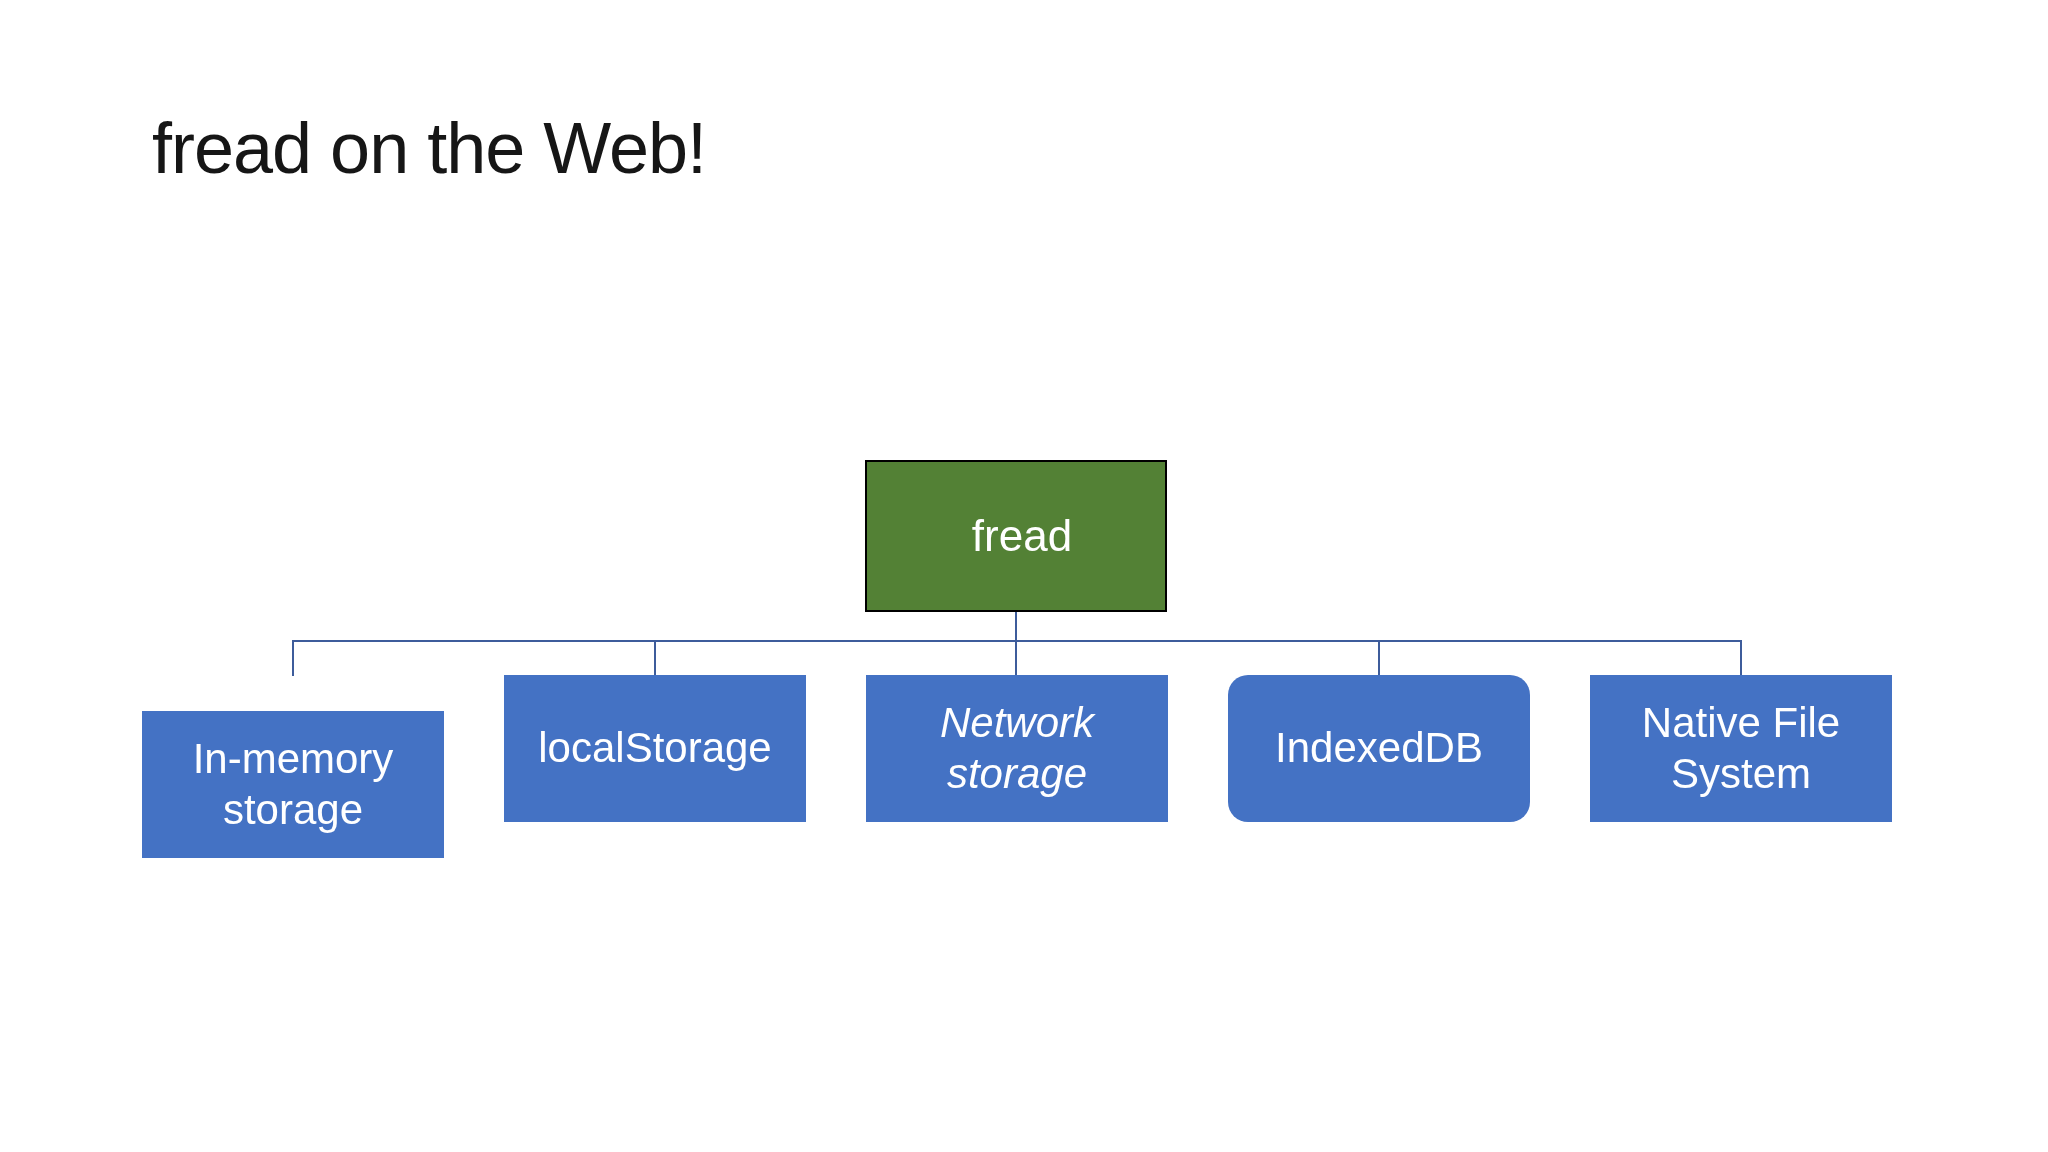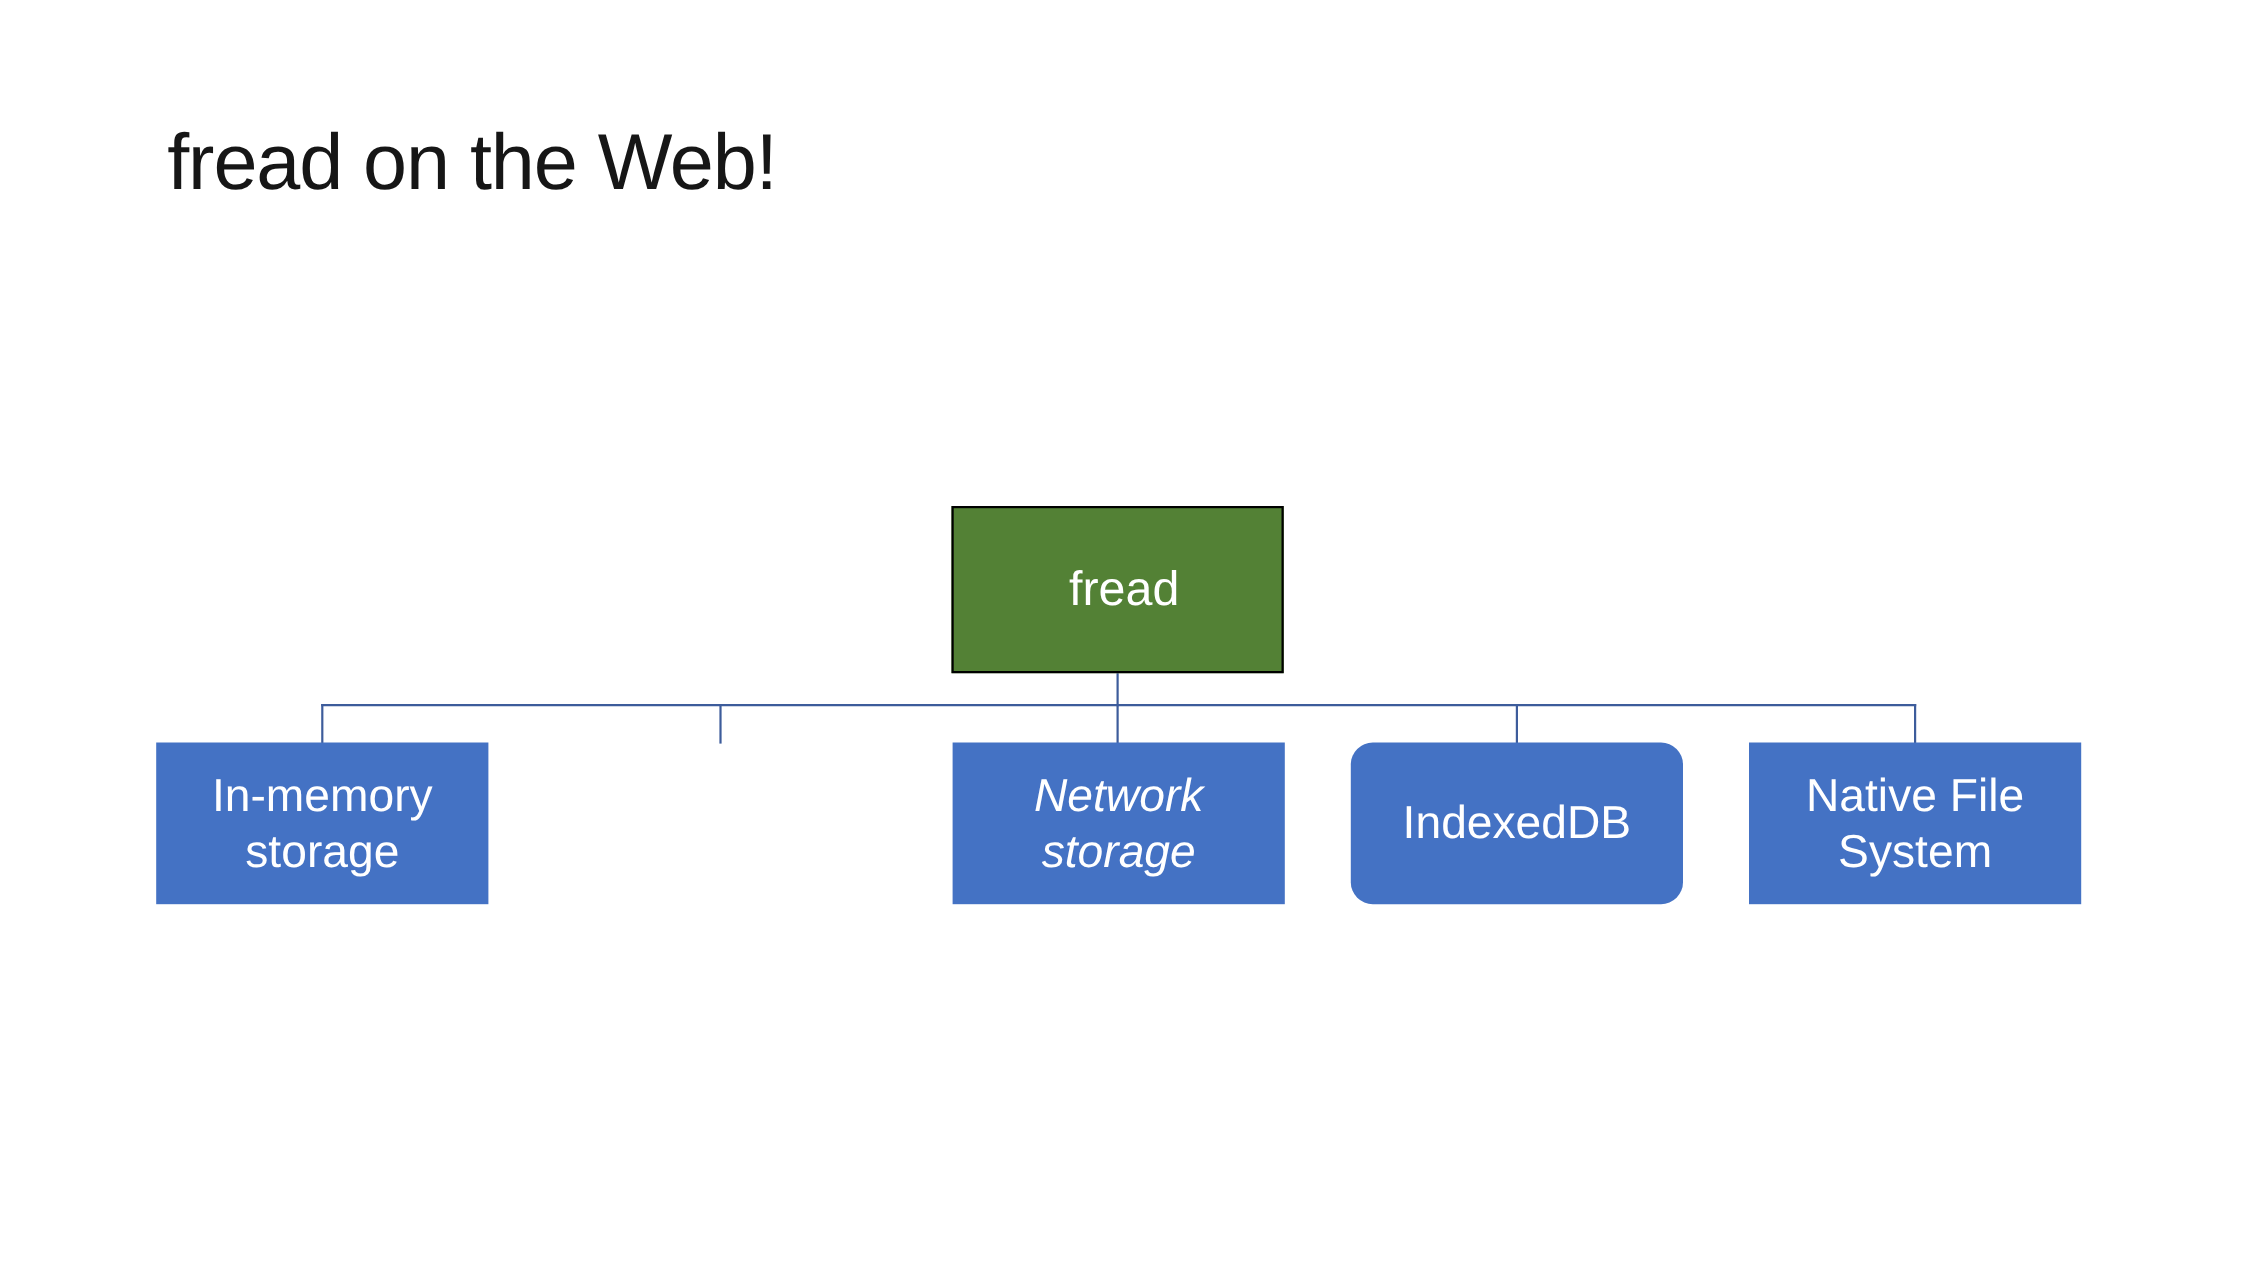--- a/index.html
+++ b/index.html
@@ -56,21 +56,21 @@
     font-size: 44px;
   }
   .node-child {
     top: 675px;
     width: 302px; height: 147px;
     background: var(--child-fill, #4472c4);
     font-size: 42px;
     line-height: 1.2;
     padding: 0 10px;
   }
-  .child-0 { left: 142px; }
+  .child-0 { left: 142px; margin-top: 36px; }
   .child-1 { left: 504px; }
   .child-2 { left: 866px; font-style: italic; }
   .child-3 { left: 1228px; border-radius: 20px; }
   .child-4 { left: 1590px; }
 </style>
 </head>
 <body>
 
 <div class="slide">
 
@@ -89,20 +89,23 @@
     </svg>
 
     <div class="node node-root">
       <span>fread</span>
     </div>
 
     <div class="node node-child child-0">
       <span>In-memory storage</span>
     </div>
 
+    <div class="node node-child child-1">
+      <span>localStorage</span>
+    </div>
 
     <div class="node node-child child-2">
       <span>Network storage</span>
     </div>
 
     <div class="node node-child child-3">
       <span>IndexedDB</span>
     </div>
 
     <div class="node node-child child-4">

